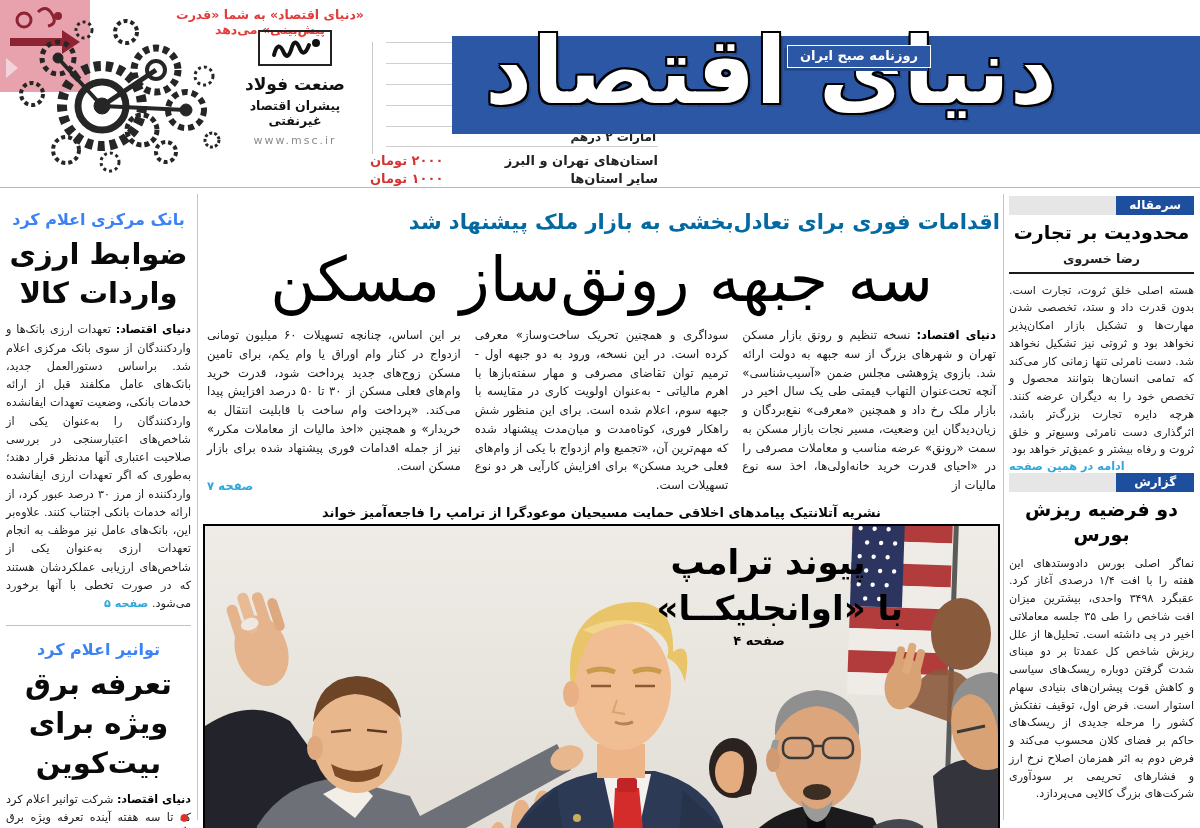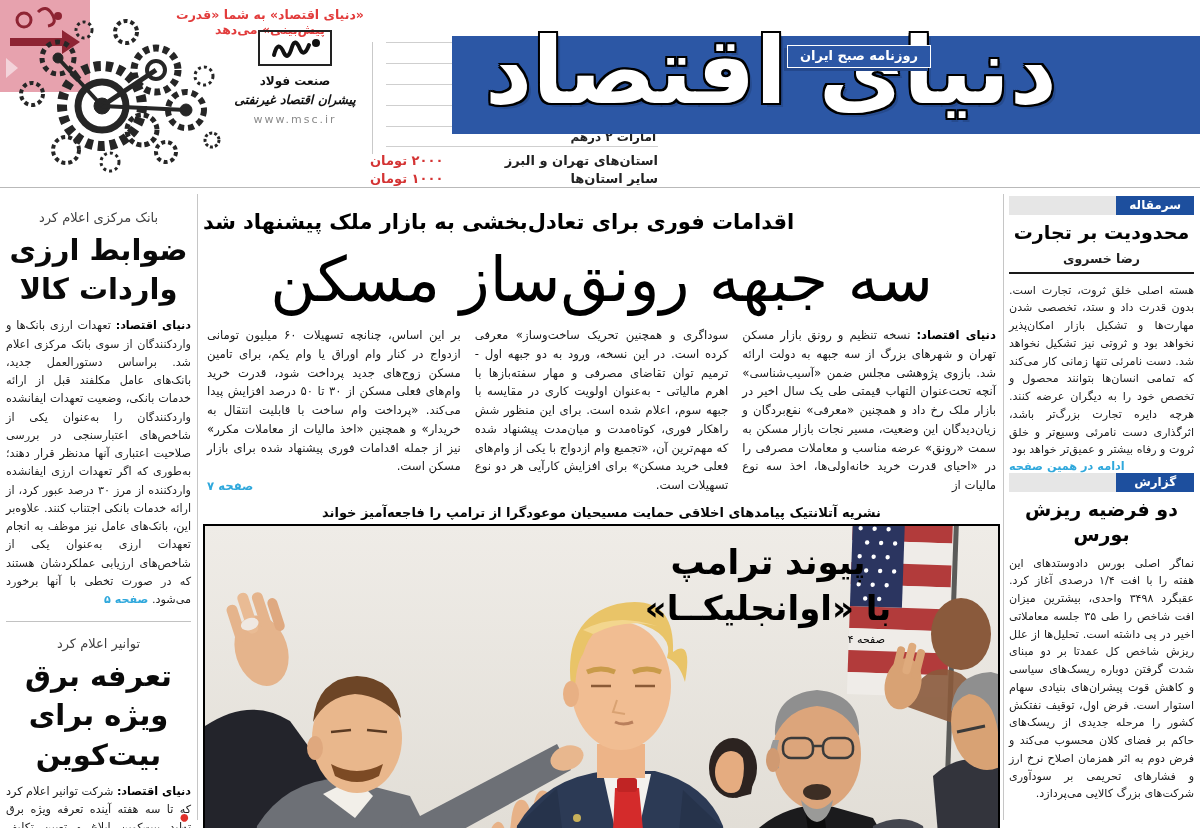--- a/index.html
+++ b/index.html
@@ -7,22 +7,22 @@
   .page {
     position:relative; width:1200px; height:828px; background:#fff;
     font-family:"DejaVu Sans", sans-serif; overflow:hidden; direction:rtl; margin:0 auto;
   }
   
   .watermark { position:absolute; left:0; top:0; width:90px; height:92px; background:#e7a2ae; z-index:1; }
   .ad-block { position:absolute; left:6px; top:4px; width:360px; height:178px; z-index:2; }
   .gears { position:absolute; left:0; top:6px; }
   .ad-text { position:absolute; left:218px; top:26px; width:142px; text-align:center; direction:rtl; }
   .msc-logo-box { width:74px; height:36px; border:2px solid #222; margin:0 auto 8px auto; display:flex; align-items:center; justify-content:center; }
-  .ad-line1 { font-size:12px; font-weight:bold; color:#111; margin-bottom:4px; }
-  .ad-line2 { font-size:12.5px; font-weight:bold; color:#111; margin-bottom:6px;font-style:italic; }
+  .ad-line1 { font-size:17px; font-weight:bold; color:#111; margin-bottom:4px; }
+  .ad-line2 { font-size:12.5px; font-weight:bold; color:#111; margin-bottom:6px; }
   .ad-url { font-size:11px; color:#8a8a8a; letter-spacing:2px; direction:ltr; }
   .header-vline { position:absolute; left:372px; top:42px; height:112px; width:1px; background:#c9c9c9; }
 
   .dateblock { position:absolute; left:386px; top:42px; width:272px; direction:rtl; }
   .daterow { border-top:1px solid #cfcfcf; height:21px; line-height:20px; font-size:12px; font-weight:bold; color:#222; text-align:right; padding-right:2px; white-space:nowrap; }
   .daterow:last-child { border-bottom:1px solid #cfcfcf; }
   .pages-num { color:#e8832a; }
   .ysq { display:inline-block; width:6px; height:6px; background:#f2c028; margin:0 5px 1px 5px; }
   .prices { position:absolute; left:370px; top:152px; width:288px; direction:rtl; }
   .pricerow { display:flex; justify-content:space-between; font-size:13px; font-weight:bold; color:#222; line-height:18px; }
@@ -33,42 +33,42 @@
       text-shadow:-2px 0 #000, 2px 0 #000, 0 -2px #000, 0 2px #000, -2px -2px #000, 2px 2px #000, 2px -2px #000, -2px 2px #000, 4px 4px 0 #00000022; }
   .masthead-sub { position:absolute; left:335px; top:9px; border:1px solid #fff; color:#fff; font-size:13px; font-weight:bold; padding:2px 12px 4px 12px; background:#2c57a5; box-shadow:-3px 3px 0 #24488c; }
   .masthead-slogan { position:absolute; left:170px; top:7px; width:200px; text-align:center; color:#e23b3b; font-size:12.5px; font-weight:bold; }
 
   .h-divider { position:absolute; left:0; right:0; top:187px; height:1px; background:#b9b9b9; }
   .vline { position:absolute; top:194px; bottom:8px; width:1px; background:#c6c6c6; }
   .v1 { left:197px; } .v2 { left:1003px; }
 
   
   .left-col { position:absolute; left:6px; top:196px; width:185px; direction:rtl; }
-  .art-kicker { font-size:13px; font-weight:normal; text-align:center; margin-top:14px; color:#404040; }
+  .art-kicker { font-size:16px; font-weight:bold; text-align:center; margin-top:14px; color:#3b82f6; }
   .art-title { font-size:29px; font-weight:bold; text-align:center; line-height:1.35; color:#0a0a0a; margin:6px 0 8px 0; }
   .art-body { font-size:11.2px; line-height:1.63; text-align:justify; color:#1c1c1c; }
   .art-body b { color:#000; }
   .cyan { color:#2fa8dc; font-weight:bold; cursor:pointer; }
   .left-divider { height:1px; background:#c2c2c2; margin:12px 0 0 0; }
 
   
   .center-col { position:absolute; left:203px; top:196px; width:797px; direction:rtl; }
-  .main-kicker { text-align:left; font-size:21px; font-weight:bold; color:#000000; margin-top:14px; }
+  .main-kicker { text-align:right; font-size:21px; font-weight:bold; color:#0369a1; margin-top:14px; }
   .main-headline { text-align:center; font-size:62px; font-weight:normal; color:#000; line-height:1.1; margin-top:12px; letter-spacing:-1px; }
   .lead { display:flex; gap:14px; margin-top:12px; padding:0 4px; }
   .lead .col { flex:1; font-size:11.7px; line-height:1.6; text-align:justify; color:#1a1a1a; }
   .lead b { color:#000; }
   .lead .pg { display:block; text-align:left; margin-top:1px; }
 
   .photo-kicker { text-align:center; font-size:13px; font-weight:bold; color:#070707; margin-top:9px; }
   .photo-wrap { position:relative; margin-top:4px; height:393px; border:2px solid #000; background:#ece9e4; }
   .photo-headline { position:absolute; right:95px; top:14px; width:270px; text-align:center; z-index:5; color:#000; }
   .photo-headline .l1 { font-size:34px; font-weight:bold; line-height:1.35; }
-  .photo-headline .l2 { font-size:34px; font-weight:bold; line-height:1.35; }
-  .photo-headline .pg { display:block; text-align:right; font-size:11px; font-weight:normal; margin-top:2px; padding-right:18px; }
+  .photo-headline .l2 { font-size:34px; font-weight:bold; line-height:1.35;text-align:right; }
+  .photo-headline .pg { display:block; font-size:13px; font-weight:bold; margin-top:2px; padding-right:18px; }
   .photo-credit { position:absolute; left:-16px; bottom:40px; transform:rotate(-90deg); transform-origin:left bottom; font-size:10px; font-weight:bold; color:#333; white-space:nowrap; direction:rtl; }
   .photo-credit .dot { color:#e0302a; }
 
   
   .right-col { position:absolute; left:1009px; top:196px; width:185px; direction:rtl; }
   .sec-label { display:flex; height:19px; }
   .sec-label .blue { width:42%; background:#1d4f9e; color:#fff; font-size:12px; font-weight:bold; text-align:center; line-height:19px; }
   .sec-label .gray { width:58%; background:#e6e6e6; }
   .sec-title { text-align:center; font-size:19px; font-weight:bold; color:#050505; margin-top:5px; line-height:1.3; }
   .sec-author { text-align:center; font-size:12.5px; font-weight:bold; color:#222; margin-top:6px; padding-bottom:6px; border-bottom:2.5px solid #1a1a1a; }

